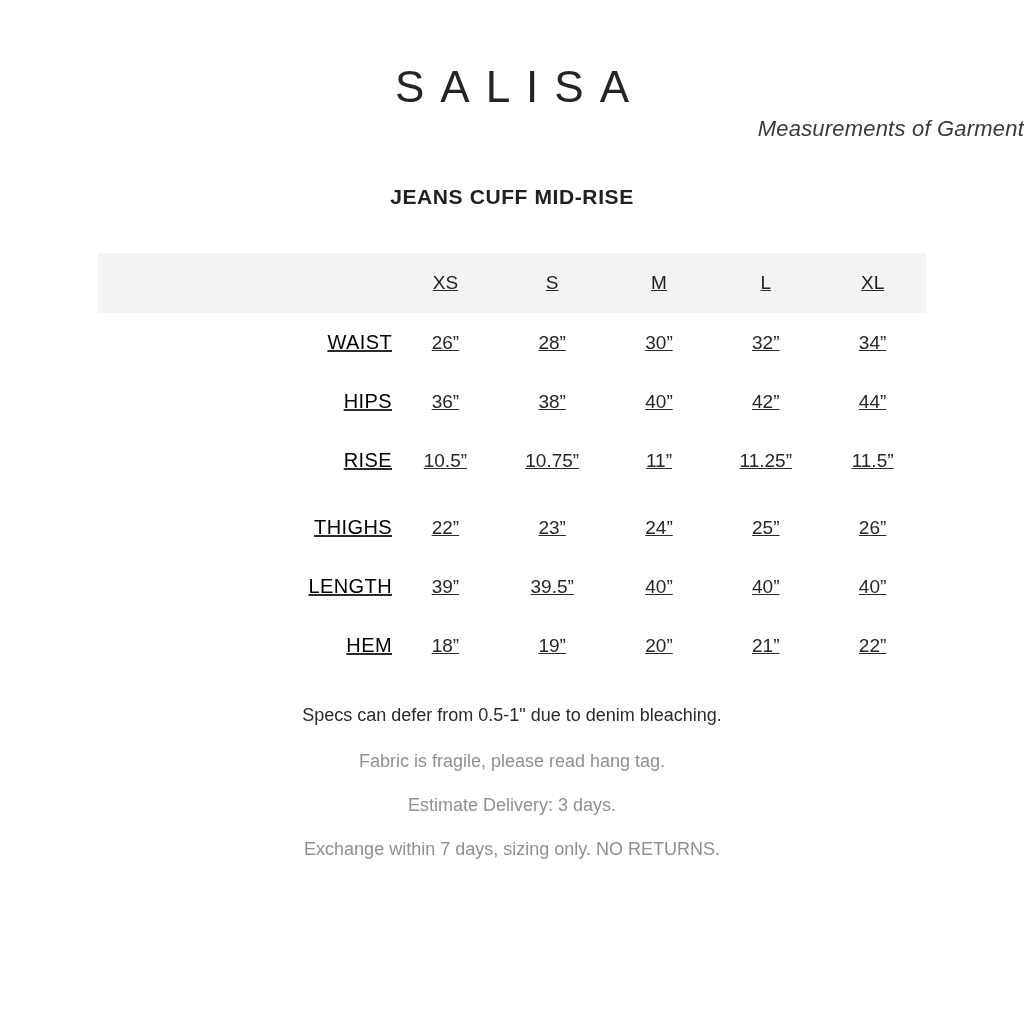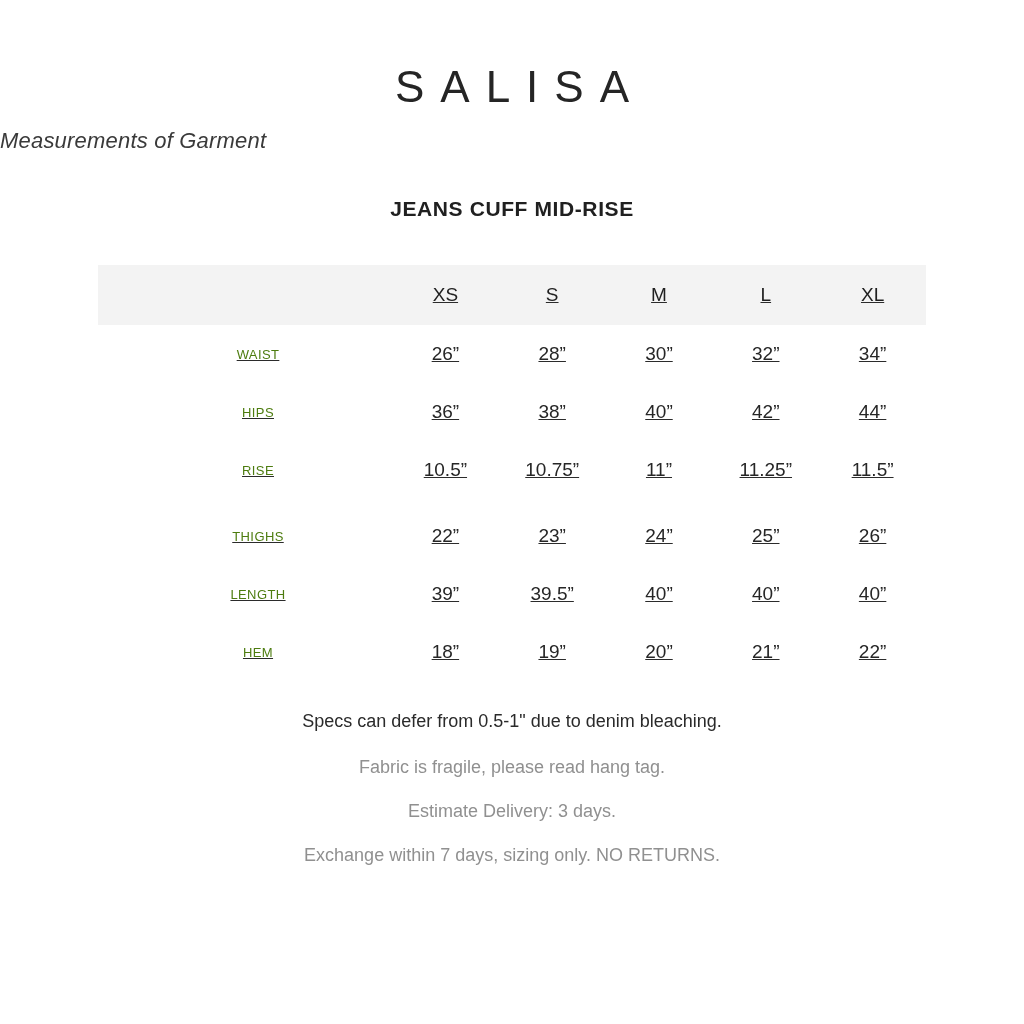--- a/index.html
+++ b/index.html
@@ -26,22 +26,22 @@
     text-align: center;
     margin-top: 62px;
     font-size: 44px;
     font-weight: 400;
     letter-spacing: 16px;
     text-indent: 16px;
     color: #252525;
     font-family: "Liberation Sans", sans-serif;
   }
   .subtitle {
-    text-align: left;
-    margin-top: 16px;
+    text-align: right;
+    margin-top: 4px;
     font-size: 22px;
     font-style: italic;
     color: #3a3a3a;
     font-family: "Liberation Sans", sans-serif;
     letter-spacing: 0.2px;
   }
   .product-title {
     text-align: center;
     margin-top: 43px;
     font-size: 21px;
@@ -77,25 +77,25 @@
     padding-left: 26px;
   }
   table.size-table tbody td {
     font-size: 19px;
     color: #262626;
     text-align: center;
     padding: 18px 0;
     font-weight: 400;
   }
   table.size-table tbody td.row-label {
-    text-align: center;
+    text-align: right;
     padding-left: 26px;
-    font-size: 13px;
+    font-size: 20px;
     letter-spacing: 0.4px;
-    color: #4d7c0f;
+    color: #000000;
   }
   table.size-table tbody tr.tall td {
     padding-top: 26px;
     padding-bottom: 18px;
   }
 
   
   .note-main {
     text-align: center;
     margin-top: 30px;

